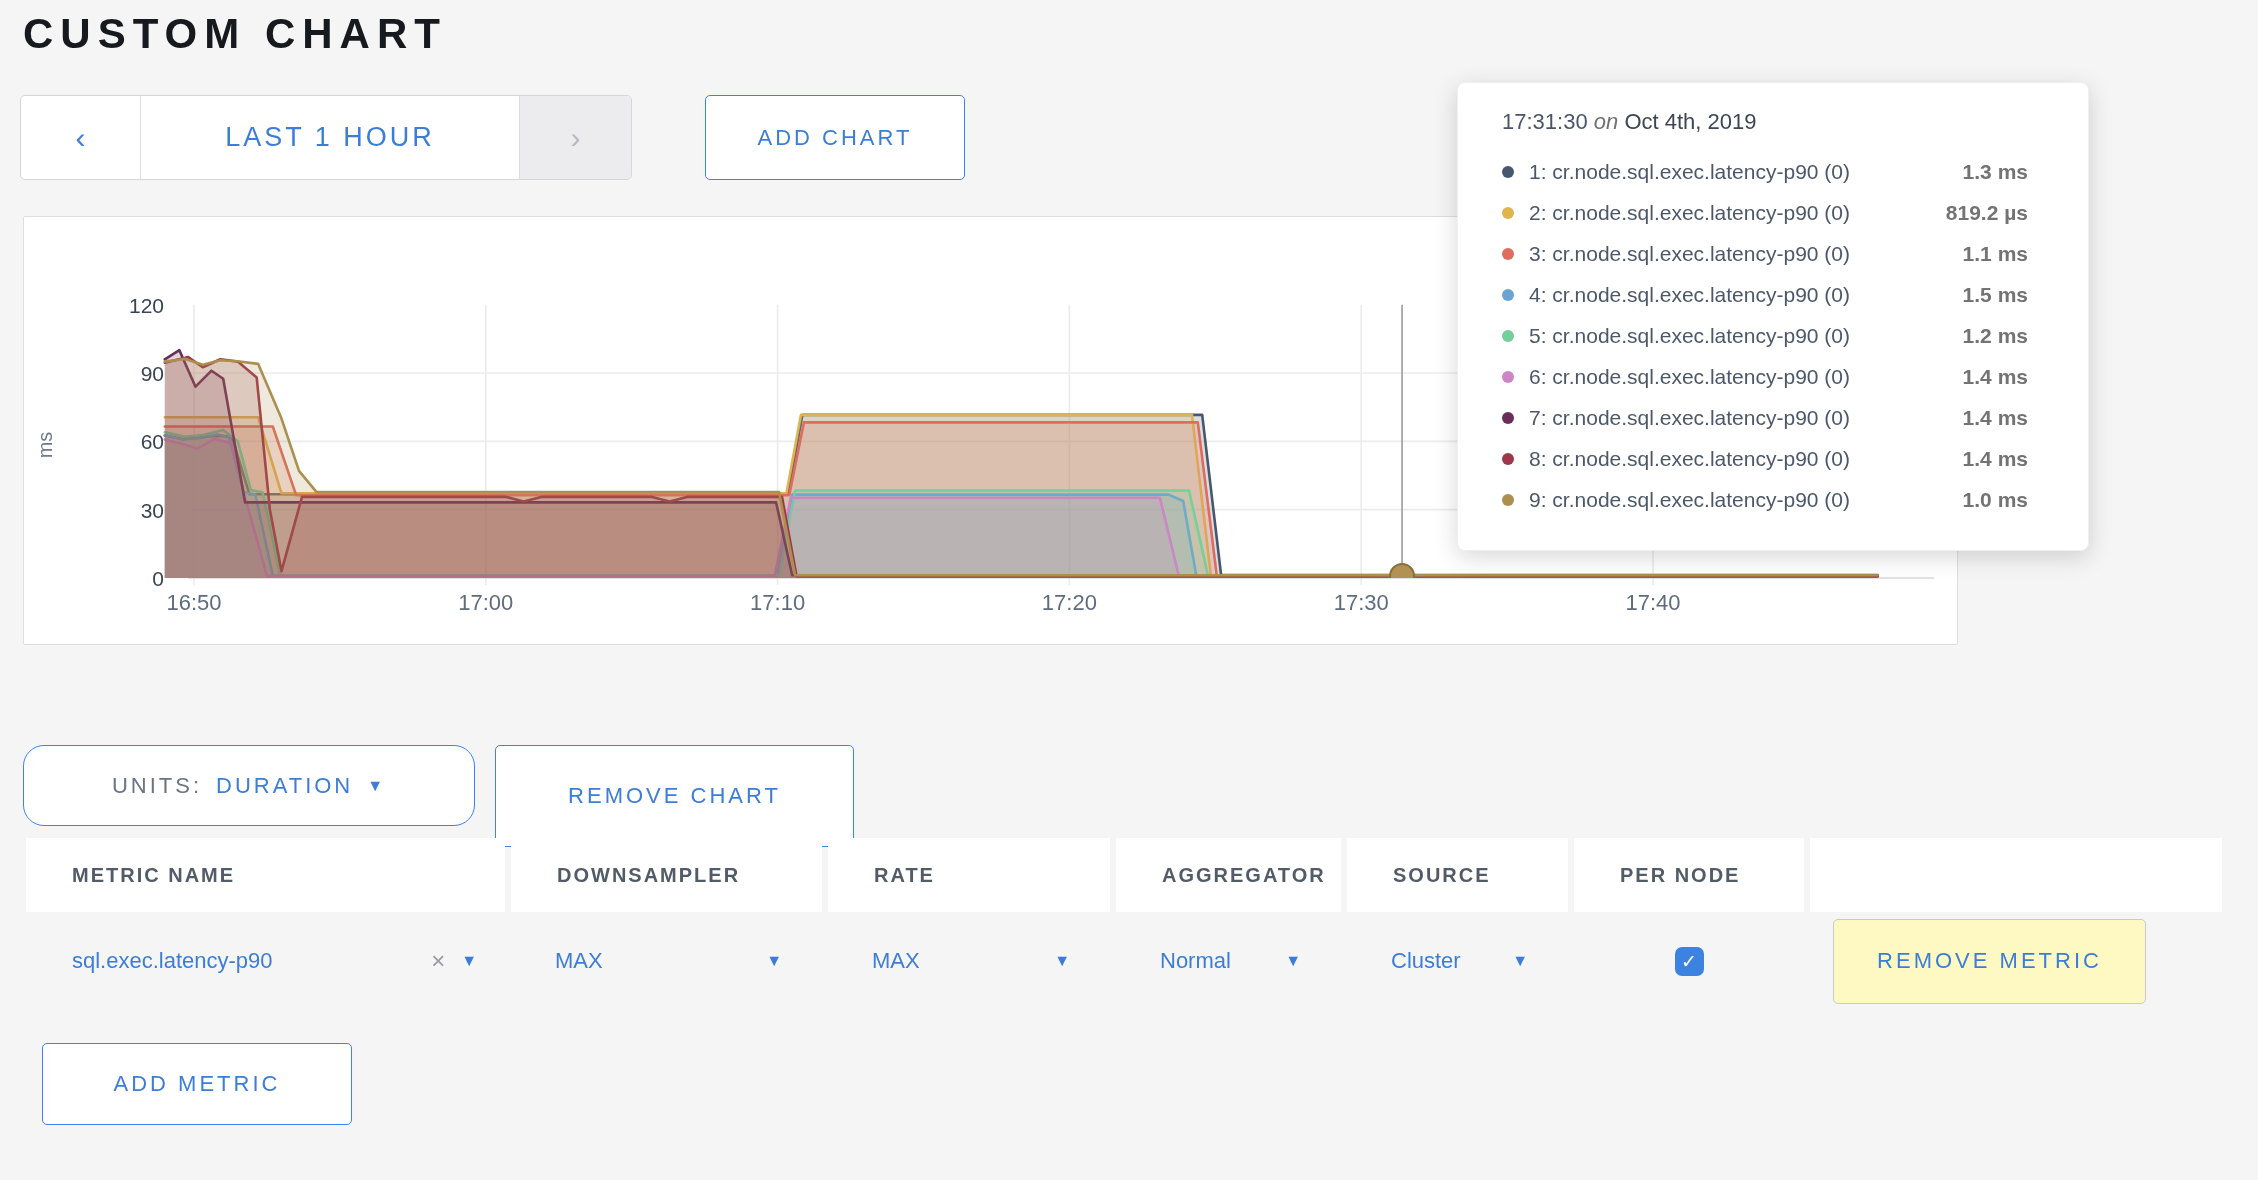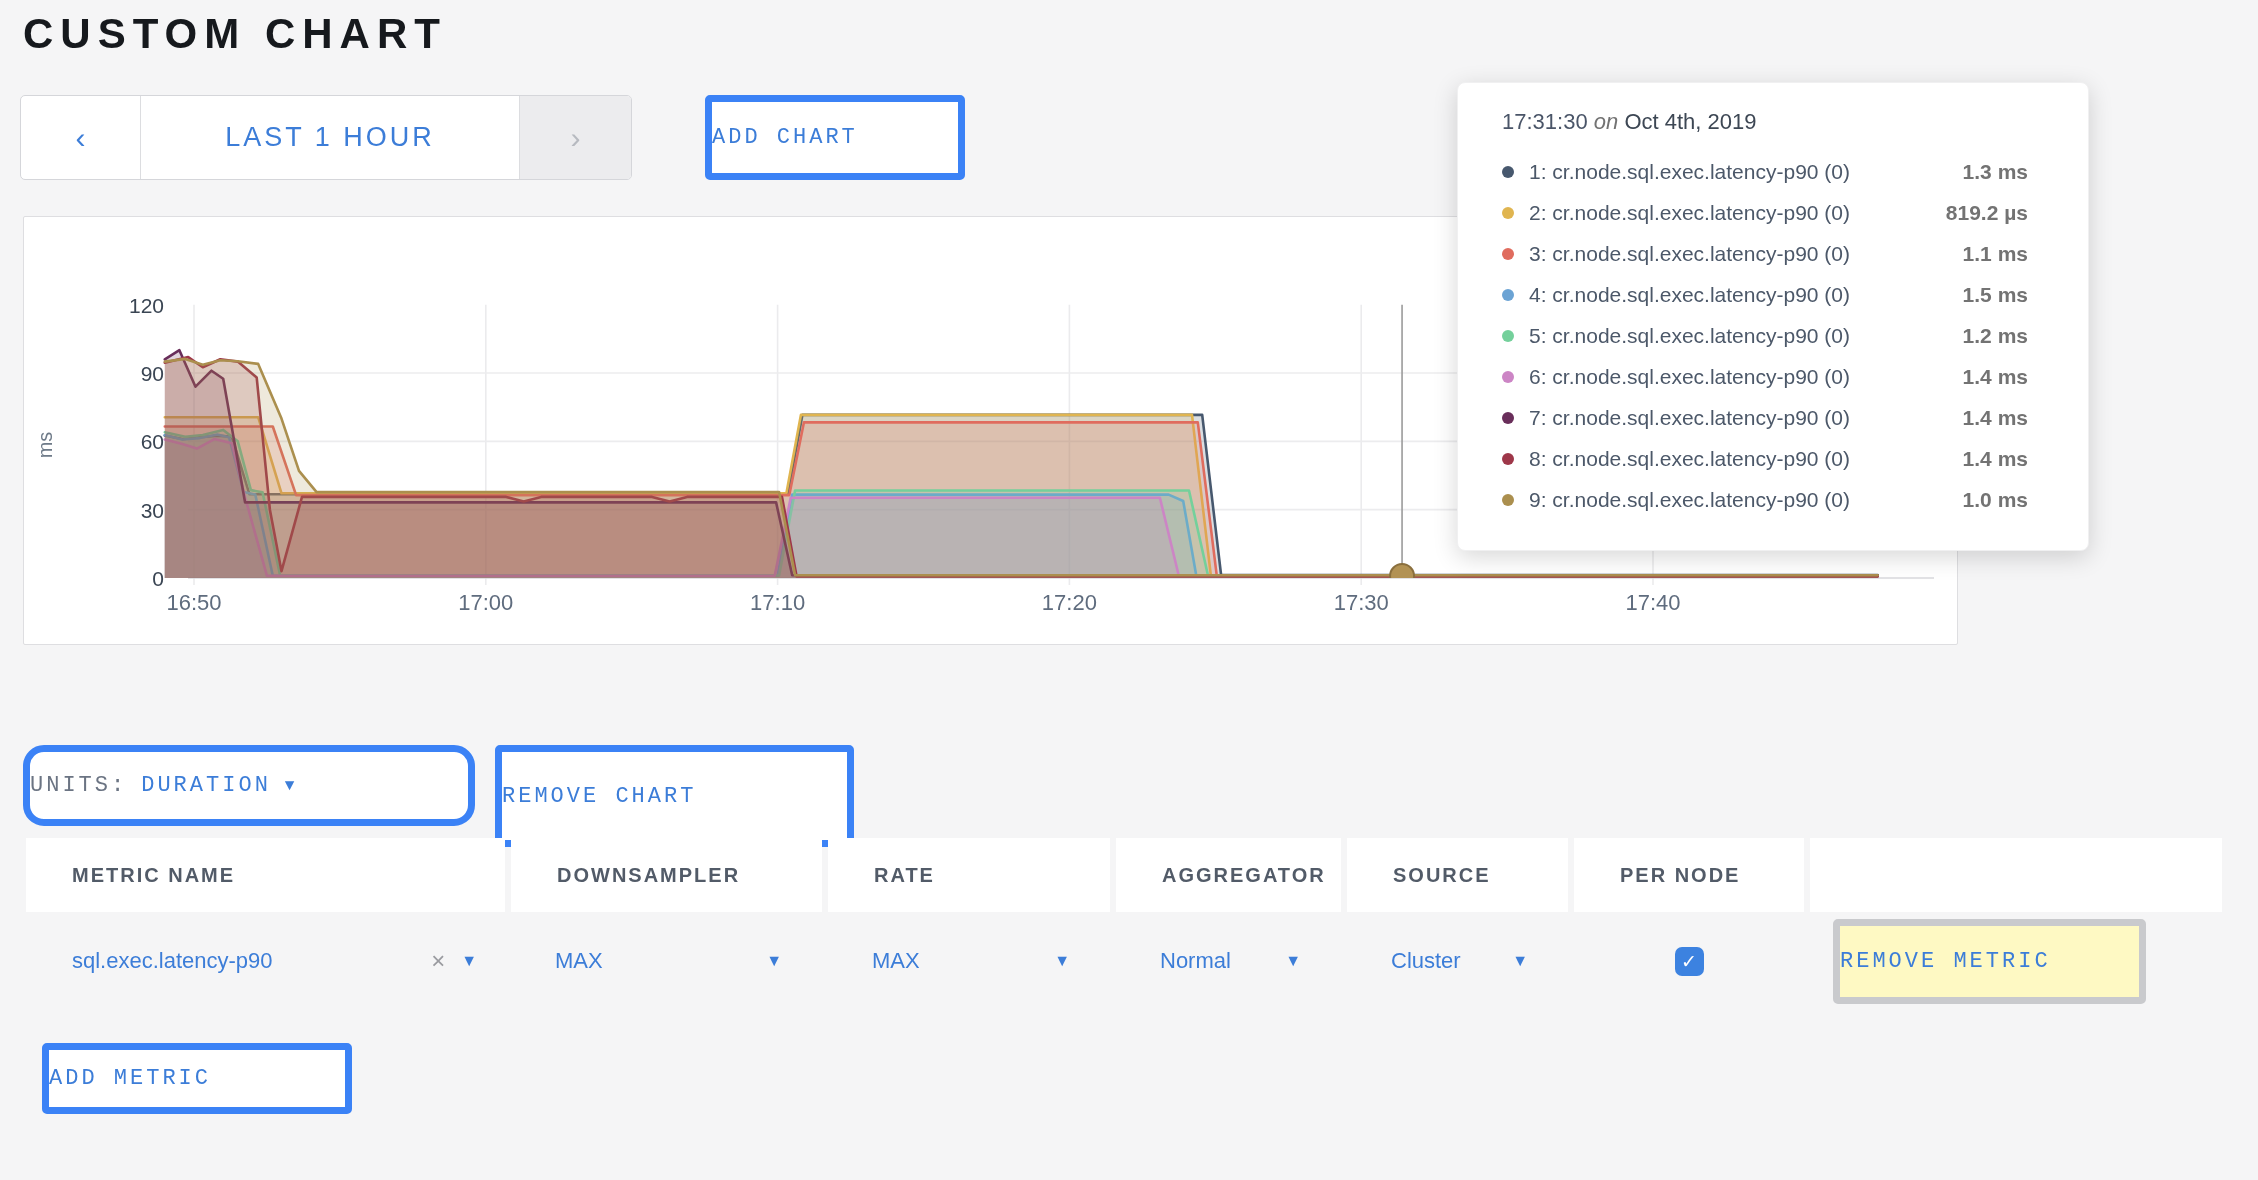--- a/index.html
+++ b/index.html
@@ -15,24 +15,24 @@
 
   
   #page-title {
     left:23px; top:10px;
     font-size:42px; font-weight:700; letter-spacing:7px;
     color:#16191d;
   }
 
   
   .btn {
-    display:flex; align-items:center; 
-    background:#fff; border:7px solid #3b82f6; border-radius:5px;
+    display:flex; align-items:center; justify-content:center;
+    background:#fff; border:1px solid #3b82f6; border-radius:5px;
     color:#3c7dd8; font-size:22px; letter-spacing:3px;
-    cursor:pointer; user-select:none;font-family:Liberation Mono, monospace;
+    cursor:pointer; user-select:none;
   }
   #time-nav {
     left:20px; top:95px; height:85px; width:612px;
     display:flex; border:1px solid #d5d6da; border-radius:5px;
     overflow:hidden; background:#fff;
   }
   #time-nav .seg {
     display:flex; align-items:center; justify-content:center;
     height:100%;
   }
@@ -88,21 +88,21 @@
   .td-metric .m-name { flex:1; }
   .clear-x { color:#9a9ba0; font-size:24px; margin-right:16px; cursor:pointer; }
   .dd { justify-content:space-between; padding-left:44px; padding-right:40px; cursor:pointer; }
   .td-check { justify-content:center; }
   #per-node-checkbox {
     width:29px; height:29px; border-radius:7px; background:#3c82e0;
     display:flex; align-items:center; justify-content:center;
     color:#fff; font-size:19px; cursor:pointer;
   }
   #remove-metric-btn { position:relative; left:23px; width:313px; height:85px; background:#fef9c3; border-color:#c9cacd; }
-  #add-metric-btn { left:42px; top:1043px; width:310px; height:71px; background:#fff; }
+  #add-metric-btn { left:42px; top:1043px; width:310px; height:82px; background:#fff; }
 </style>
 </head>
 <body>
 
 <h1 id="page-title" class="abs">CUSTOM CHART</h1>
 
 <div id="time-nav" class="abs">
   <div id="time-prev" class="seg">
     <span>‹</span>
   </div>

